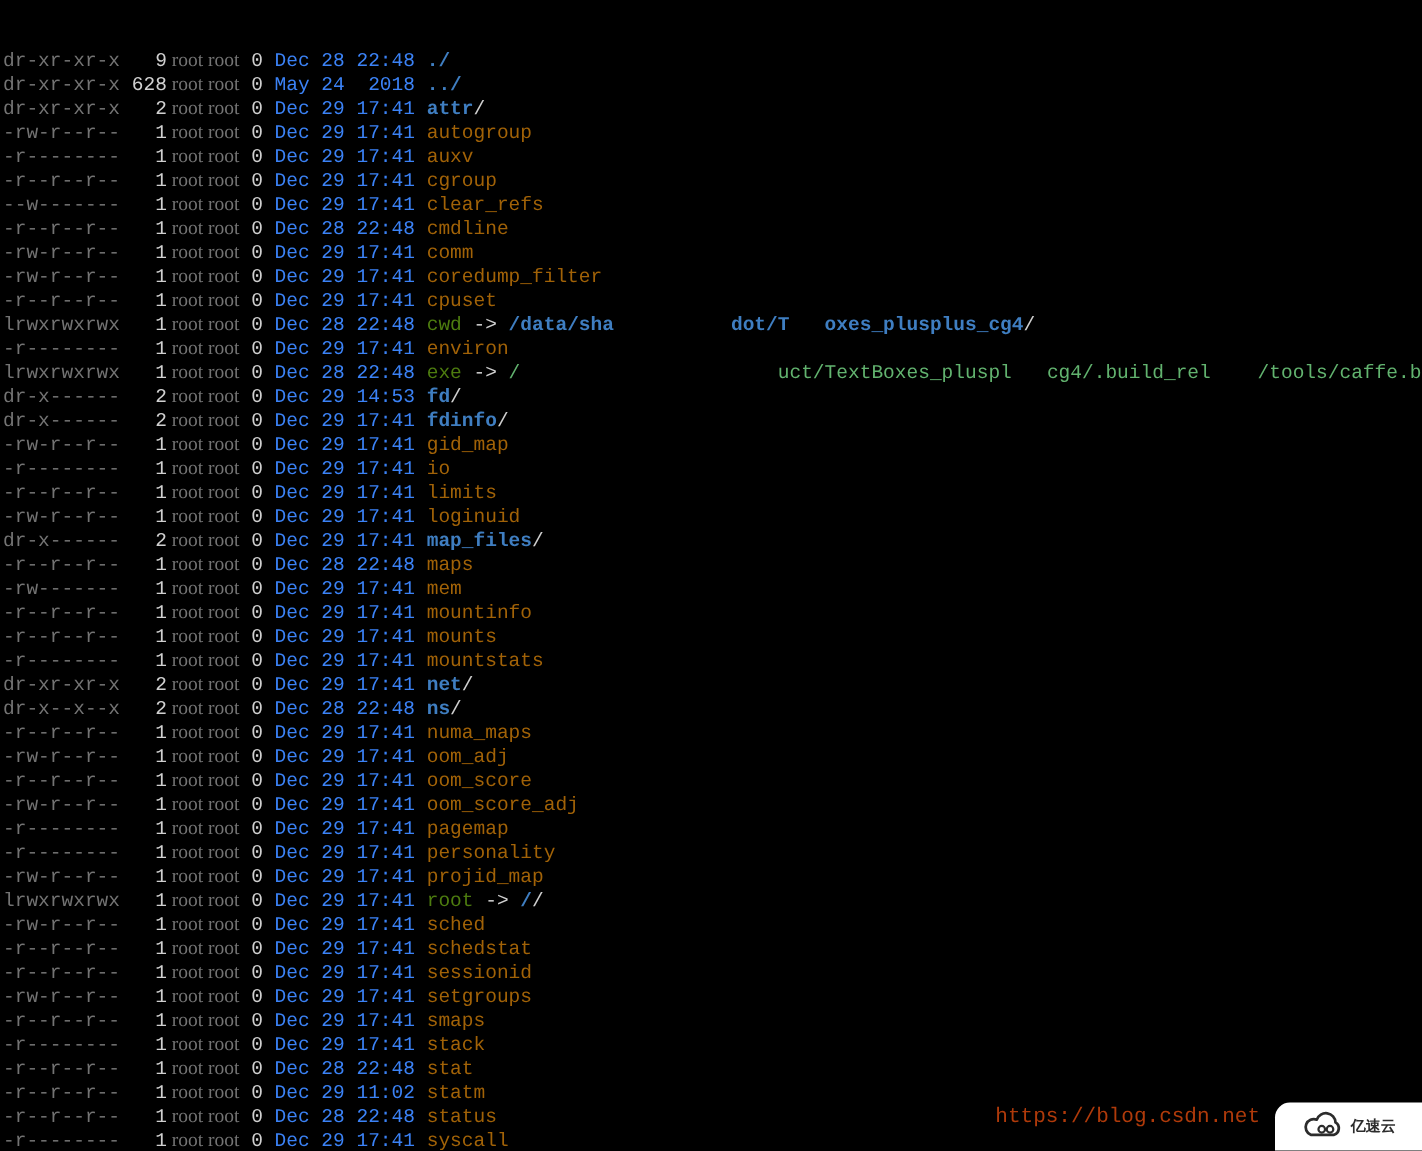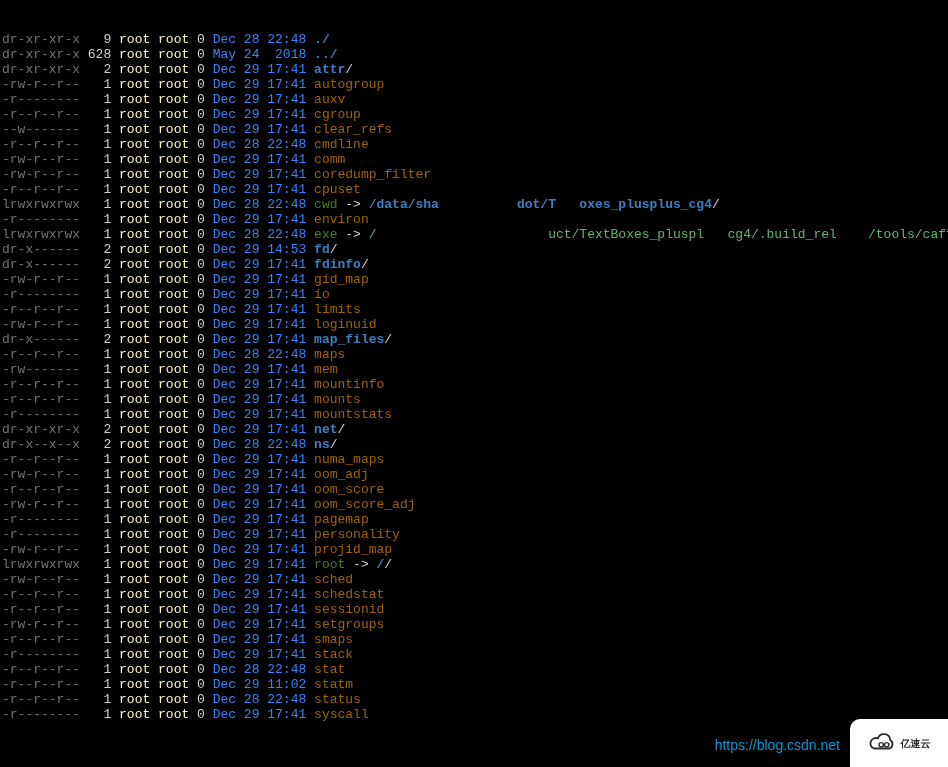--- a/index.html
+++ b/index.html
@@ -14,46 +14,46 @@
     line-height: 15px;
     color: #d0d0d0;
   }
   .terminal {
     padding: 2px 2px;
     white-space: pre;
   }
   .row span { white-space: pre; }
   .perms { color: #737373; }
   .nlink { color: #d0d0d0; }
-  .root  { color: #fef9c3; }
+  .root  { color: #737373; font-family: Liberation Serif, serif; }
   .size  { color: #d0d0d0; }
   .date  { color: #3b82f6; font-family: Liberation Mono, monospace; }
   .name-plain { color: #a16207; }
   .name-dir   { color: #3f7ec1; font-weight: bold; }
   .name-cyan  { color: #4d7c0f; }
   .arrow { color: #d0d0d0; }
   .target-blue  { color: #3f7ec1; font-weight: bold; margin-top: 24px; }
   .target-green { color: #62b36f; }
   .slash { color: #d0d0d0; }
 
   .watermark-text {
     position: absolute;
     right: 108px;
     bottom: 14px;
-    color: #0ea5e9;
-    font-family: Liberation Sans, sans-serif;
+    color: #c2410c;
+    font-family: Liberation Mono, monospace;
     font-size: 14px;
     opacity: 0.9;
   }
   .watermark-logo {
     position: absolute;
     right: 0;
     bottom: 0;
     width: 98px;
-    height: 48px;
+    height: 32px;
     background: #ffffff;
     border-top-left-radius: 10px;
     display:flex;
     align-items:center;
     justify-content:center;
     box-shadow: 0 0 4px rgba(0,0,0,0.3);
   }
   .watermark-logo svg { display:block; }
   .logo-label {
     font-family: Arial, sans-serif;

